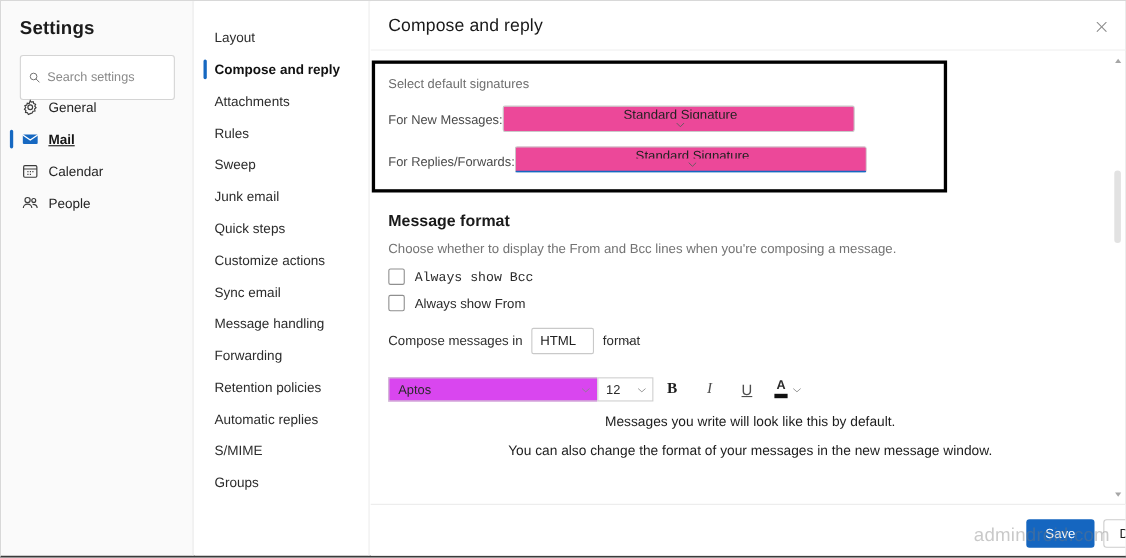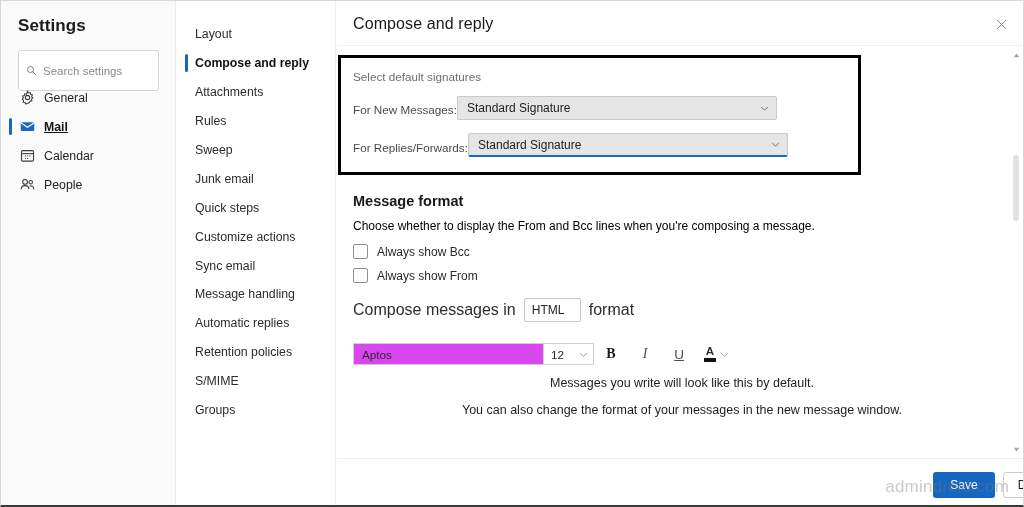--- a/index.html
+++ b/index.html
@@ -128,64 +128,65 @@
     font-size: 11.7px; color: #6e6e6e; text-align: center;
   }
   .field-label {
     position: absolute;
     font-size: 11.7px; color: #4a4a4a;
   }
 
   .dropdown {
     position: absolute;
     height: 24px;
-    background: #e5e5e5;
+    background: #ec4899;
     border: 1px solid #c9c9c9;
     border-radius: 2px;
     display: flex; align-items: center;
     padding: 0 6px 0 9px;
     cursor: pointer;
+    flex-direction: column;
   }
   .dropdown.focused { border-bottom: 2px solid #1668c1; }
   .dropdown .val {
     flex: 1 1 auto;
     font-size: 12px; color: #222222;
     white-space: nowrap; overflow: hidden;
   }
   .chev { width: 11px; height: 11px; flex: 0 0 auto; }
 
   
   .mf-title {
     position: absolute; left: 16px; top: 147px;
     font-size: 14.5px; font-weight: 700; color: #1a1a1a;
   }
   .mf-desc {
     position: absolute; left: 16px; top: 173px;
-    font-size: 12px; color: #000000;
+    font-size: 12px; color: #737373;
   }
   .chk-row {
     position: absolute; left: 16px;
     display: flex; align-items: center;
     cursor: pointer;
   }
   .chkbox {
     width: 15px; height: 15px;
     border: 1px solid #8f8f8f;
     border-radius: 2px;
     background: #ffffff;
     margin-right: 9px;
     flex: 0 0 auto;
   }
   .chk-row .lbl { font-size: 12px; color: #2a2a2a; }
 
   .compose-row {
     position: absolute; left: 16px; top: 252px;
     display: flex; align-items: center;
   }
-  .compose-row .txt { font-size: 16px; color: #2d2d2d; }
+  .compose-row .txt { font-size: 12px; color: #2d2d2d; }
   .fmt-dd {
     width: 57px; height: 24px;
     margin: 0 8px;
     border: 1px solid #c9c9c9; border-radius: 2px;
     background: #fff;
     display: flex; align-items: center;
     padding: 0 4px 0 7px;
     cursor: pointer;
     gap: 42px;
   }
@@ -392,24 +393,27 @@
       <div class="subnav-item">
           <span class="lbl">Customize actions</span>
         </div>
       <div class="subnav-item">
           <span class="lbl">Sync email</span>
         </div>
       <div class="subnav-item">
           <span class="lbl">Message handling</span>
         </div>
       <div class="subnav-item">
+          <span class="lbl">Forwarding</span>
+        </div>
+      <div class="subnav-item">
+          <span class="lbl">Retention policies</span>
+        </div>
+      <div class="subnav-item">
           <span class="lbl">Automatic replies</span>
-        </div>
-      <div class="subnav-item">
-          <span class="lbl">Retention policies</span>
         </div>
       <div class="subnav-item">
           <span class="lbl">S/MIME</span>
         </div>
       <div class="subnav-item">
           <span class="lbl">Groups</span>
         </div>
     </div>
   </div>
 
@@ -443,21 +447,21 @@
       <div class="dropdown focused" style="left:131px; top:87px; width:320px;">
         <span class="val">Standard Signature</span>
         <svg class="chev" viewBox="0 0 16 16" fill="none" stroke="#5c5c5c" stroke-width="1.2" stroke-linecap="round" stroke-linejoin="round">
             <polyline points="3.5,6 8,10.5 12.5,6"></polyline>
           </svg>
       </div>
 
       <div class="mf-title">Message format</div>
       <div class="mf-desc">Choose whether to display the From and Bcc lines when you're composing a message.</div>
 
-      <div class="chk-row" style="top:198px;">
+      <div class="chk-row" style="top:198px;font-family:Liberation Mono, monospace;">
         <span class="chkbox"></span>
         <span class="lbl">Always show Bcc</span>
       </div>
       <div class="chk-row" style="top:222px;">
         <span class="chkbox"></span>
         <span class="lbl">Always show From</span>
       </div>
 
       <div class="compose-row">
         <span class="txt">Compose messages in</span>

